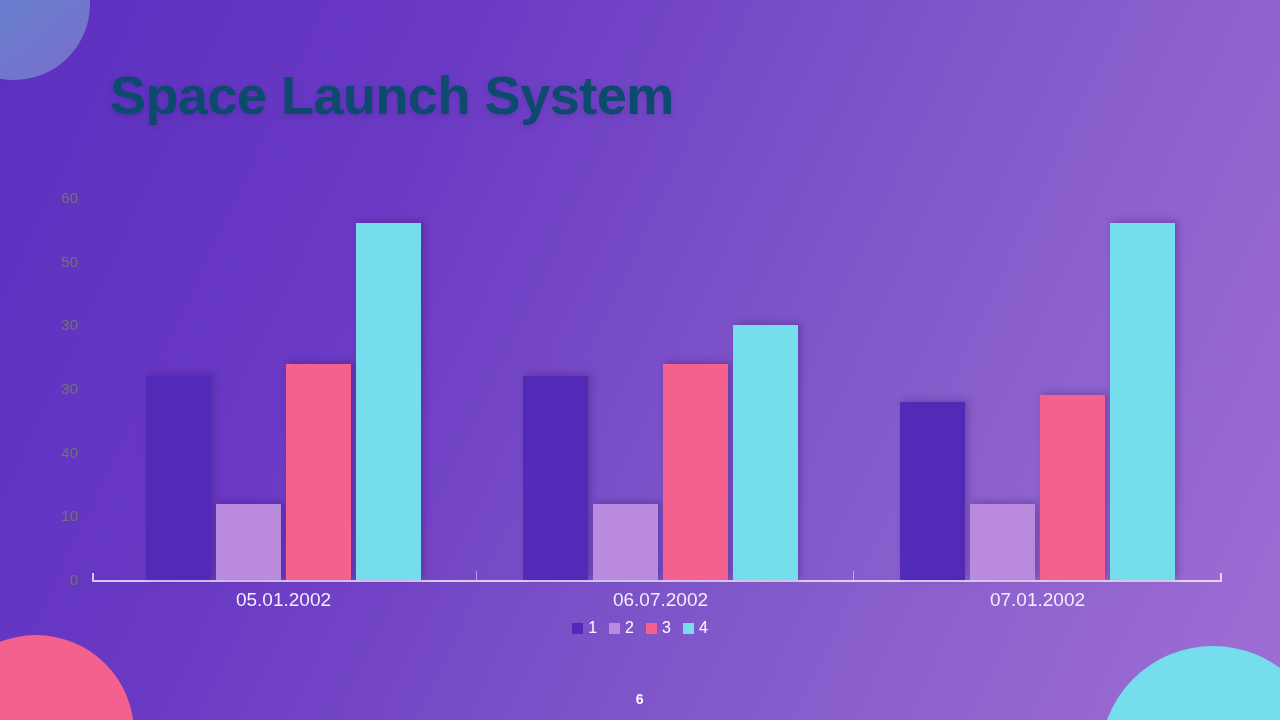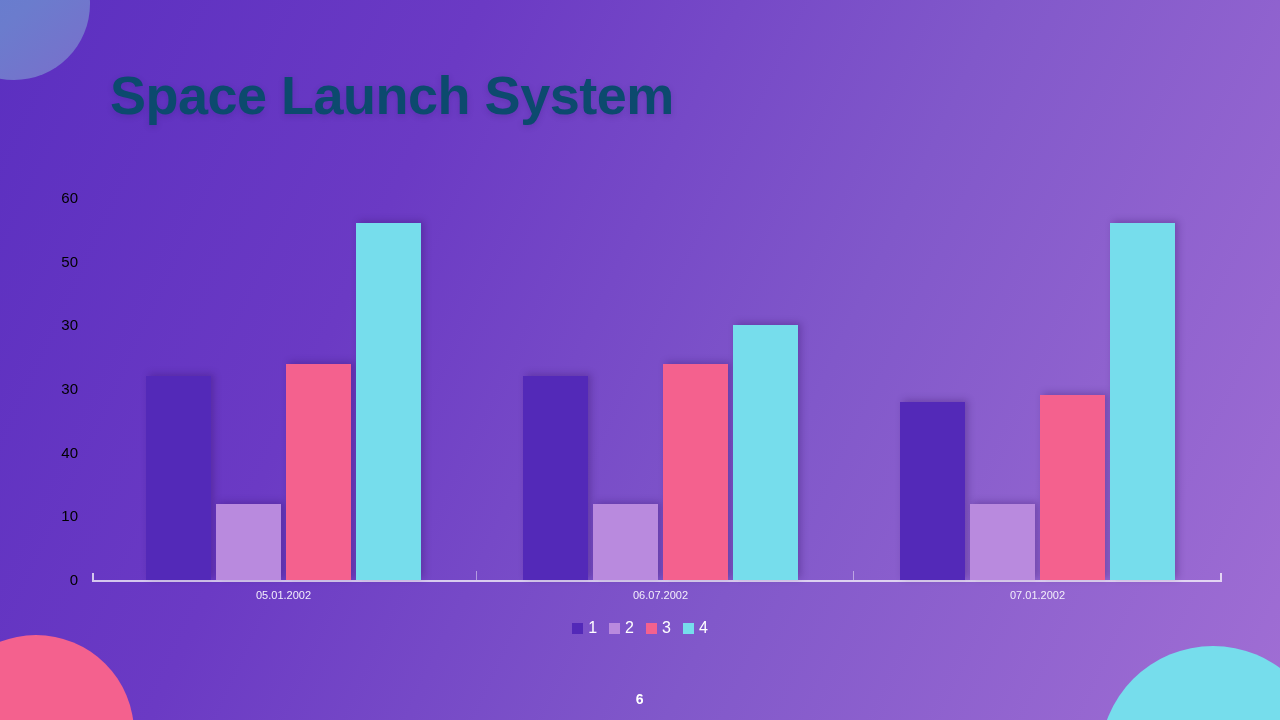--- a/index.html
+++ b/index.html
@@ -20,39 +20,39 @@
     position:absolute; left:110px; top:66px;
     font-size:54px; font-weight:bold; color:#0c4a6e;
     letter-spacing:-0.5px; line-height:1.1;
     text-shadow: 0 2px 6px rgba(40,10,90,.18);
   }
 
   
   #chart { position:absolute; left:0; top:0; width:1280px; height:720px; }
   .ytick-label {
     position:absolute; width:46px; text-align:right;
-    color:#000000; font-size:15px; line-height:1;
+    color:#737373; font-size:15px; line-height:1;
   }
   #axis-line {
     position:absolute; left:92px; top:580px; width:1130px; height:2px;
     background:rgba(255,255,255,.72);
   }
   .axis-cap {
     position:absolute; width:2px; height:7px; background:rgba(255,255,255,.72);
   }
   .group-tick {
     position:absolute; width:1px; height:9px; background:rgba(255,255,255,.45); top:571px;
   }
   .bar {
     position:absolute; bottom:140px; 
     box-shadow: 3px -2px 7px rgba(45,12,92,.30);
   }
   .xtick-label {
     position:absolute; top:589px; text-align:center; width:220px;
-    color:#f3eefb; font-size:11px;
+    color:#f3eefb; font-size:19px;
   }
   #legend {
     position:absolute; top:620px; left:0; width:1280px;
     display:flex; justify-content:center; align-items:center; gap:12px;
   }
   .legend-item { display:flex; align-items:center; gap:5px; }
   .legend-swatch { width:11px; height:11px; display:block; }
   .legend-label { color:#ffffff; font-size:16px; line-height:1; }
   #page-number {
     position:absolute; top:691px; left:0; width:1280px; text-align:center;

